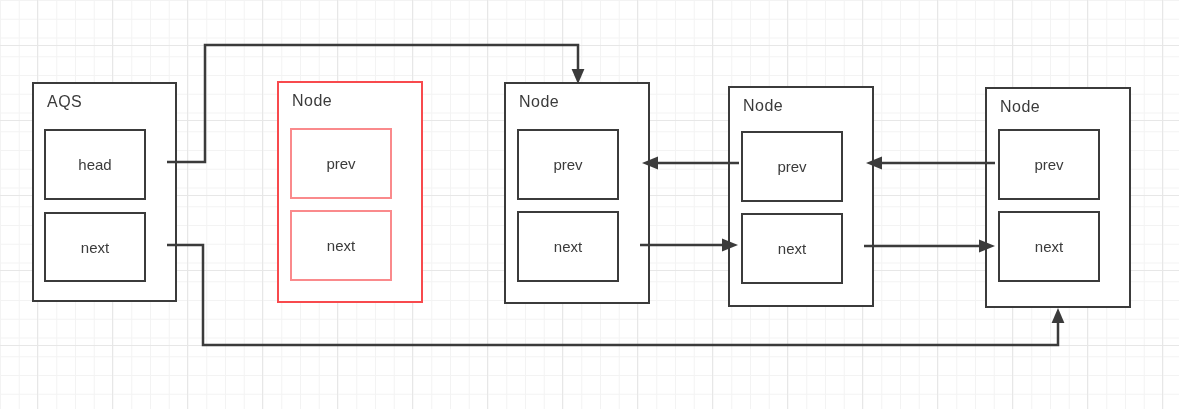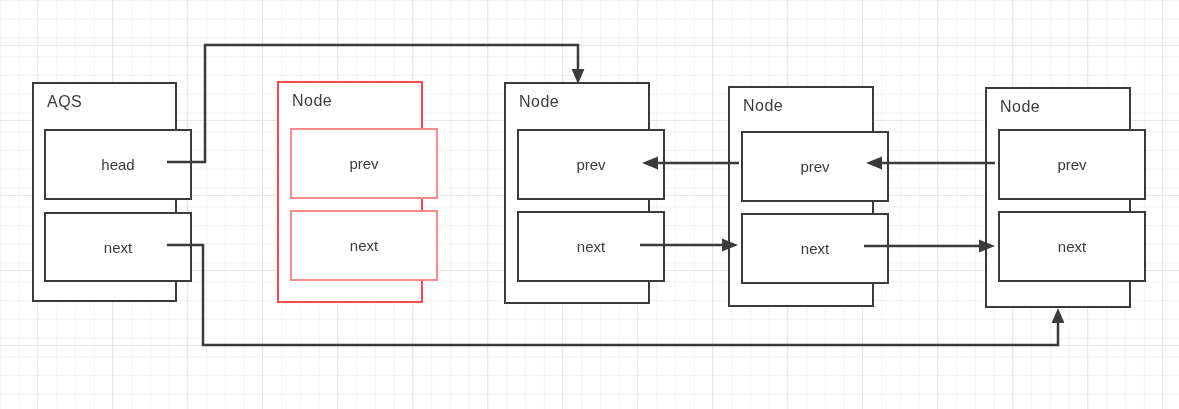--- a/index.html
+++ b/index.html
@@ -29,21 +29,21 @@
     position: absolute;
     left: 13px;
     top: 9px;
     font-size: 16px;
     color: #3b3b3b;
     letter-spacing: 0.5px;
   }
   .field {
     position: absolute;
     left: 10px;
-    width: 148px;
+    width: 102px;
     height: 71px;
     background: #ffffff;
     border: 2px solid #3b3b3b;
     display: flex;
     align-items: center;
     justify-content: center;
     font-size: 15px;
     color: #3b3b3b;
   }
   .field.top { top: 45px; }

